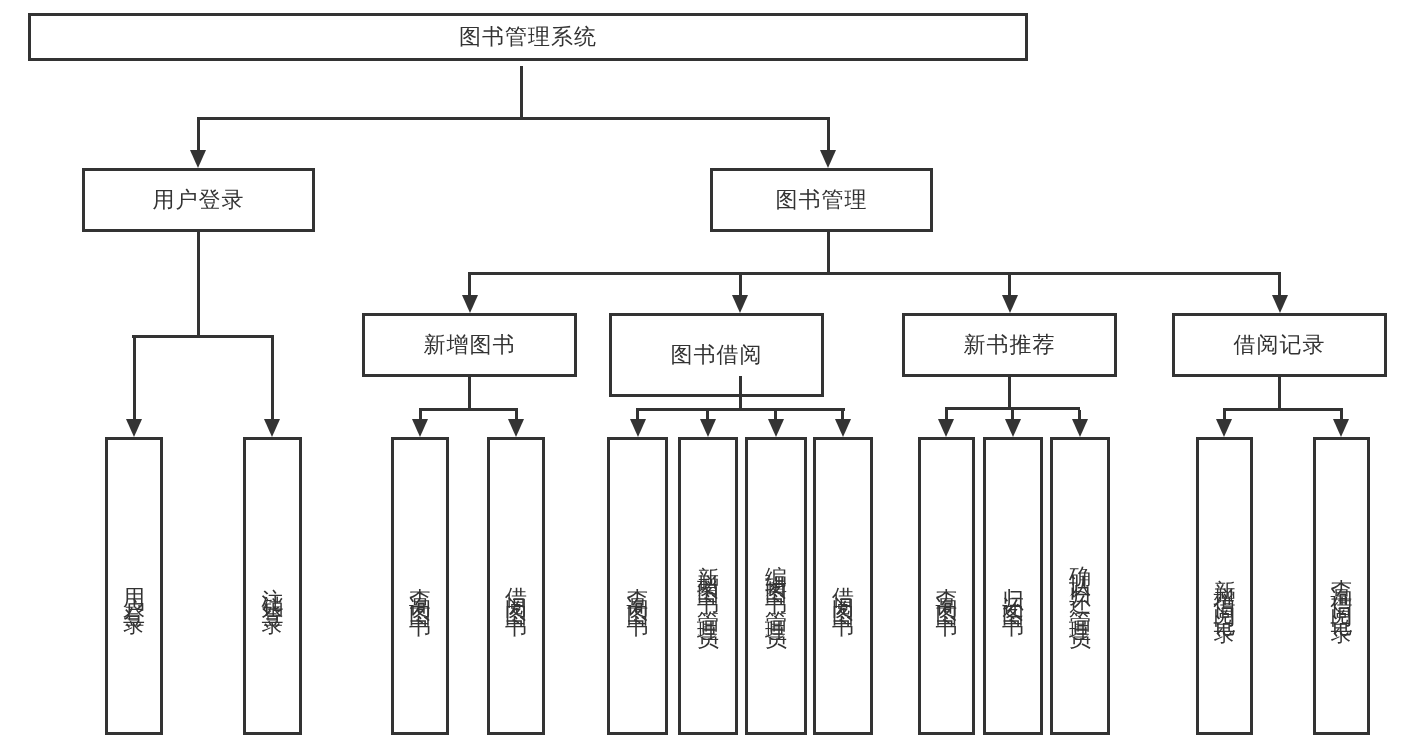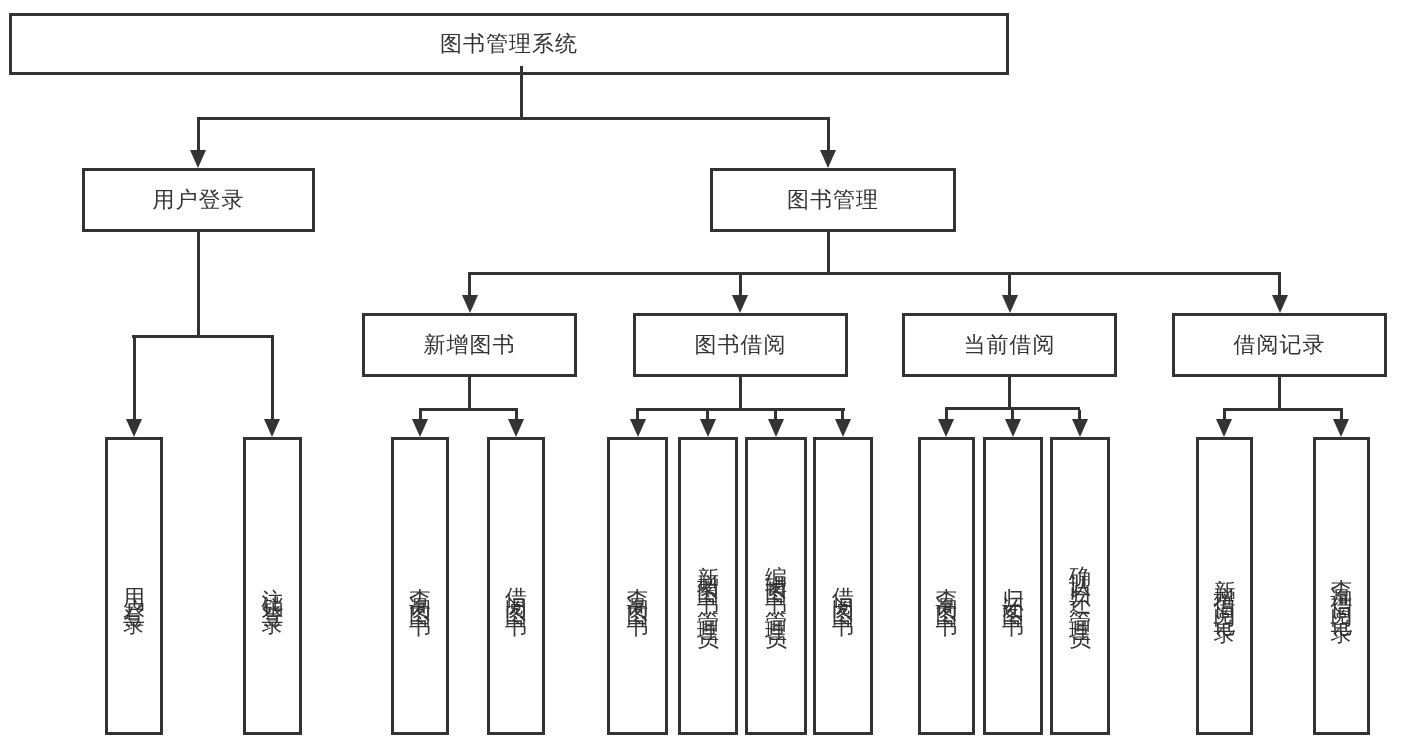--- a/index.html
+++ b/index.html
@@ -45,53 +45,53 @@
     color:#b9b9b9;
     letter-spacing:1px;
     text-shadow:1px 1px 0 rgba(255,255,255,0.85);
   }
 </style>
 </head>
 <body>
 
 <div class="canvas">
 
-  <div class="box" style="left:9px;top:13px;width:1000px;height:62px">图书管理系统</div>
+  <div class="box" style="left:28px;top:13px;width:1000px;height:48px">图书管理系统</div>
 
   <div class="v" style="left:520px;top:66px;height:51px"></div>
   <div class="h" style="left:197px;top:117px;width:633px"></div>
   <div class="v" style="left:197px;top:120px;height:31px"></div>
   <div class="arw" style="left:190px;top:150px"></div>
   <div class="v" style="left:827px;top:120px;height:31px"></div>
   <div class="arw" style="left:820px;top:150px"></div>
 
   <div class="box" style="left:82px;top:168px;width:233px;height:64px">用户登录</div>
-  <div class="box" style="left:710px;top:168px;width:246px;height:64px">图书管理</div>
+  <div class="box" style="left:710px;top:168px;width:223px;height:64px">图书管理</div>
 
   <div class="v" style="left:197px;top:231px;height:104px"></div>
   <div class="h" style="left:132px;top:335px;width:142px"></div>
   <div class="v" style="left:133px;top:338px;height:82px"></div>
   <div class="arw" style="left:126px;top:419px"></div>
   <div class="v" style="left:271px;top:338px;height:82px"></div>
   <div class="arw" style="left:264px;top:419px"></div>
 
   <div class="v" style="left:827px;top:231px;height:41px"></div>
   <div class="h" style="left:468px;top:272px;width:813px"></div>
   <div class="v" style="left:468px;top:275px;height:21px"></div>
   <div class="arw" style="left:462px;top:295px"></div>
   <div class="v" style="left:739px;top:275px;height:21px"></div>
   <div class="arw" style="left:732px;top:295px"></div>
   <div class="v" style="left:1008px;top:275px;height:21px"></div>
   <div class="arw" style="left:1002px;top:295px"></div>
   <div class="v" style="left:1278px;top:275px;height:21px"></div>
   <div class="arw" style="left:1272px;top:295px"></div>
 
   <div class="box" style="left:362px;top:313px;width:215px;height:64px">新增图书</div>
-  <div class="box" style="left:633px;top:313px;width:215px;height:64px">图书借阅</div>
-  <div class="box" style="left:902px;top:313px;width:215px;height:64px">当前借阅</div>
+  <div class="box" style="left:609px;top:313px;width:215px;height:84px">图书借阅</div>
+  <div class="box" style="left:902px;top:313px;width:215px;height:64px">新书推荐</div>
   <div class="box" style="left:1172px;top:313px;width:215px;height:64px">借阅记录</div>
 
   <div class="v" style="left:468px;top:376px;height:32px"></div>
   <div class="h" style="left:419px;top:408px;width:99px"></div>
   <div class="v" style="left:419px;top:411px;height:9px"></div>
   <div class="arw" style="left:412px;top:419px"></div>
   <div class="v" style="left:515px;top:411px;height:9px"></div>
   <div class="arw" style="left:508px;top:419px"></div>
 
   <div class="v" style="left:739px;top:376px;height:32px"></div>

